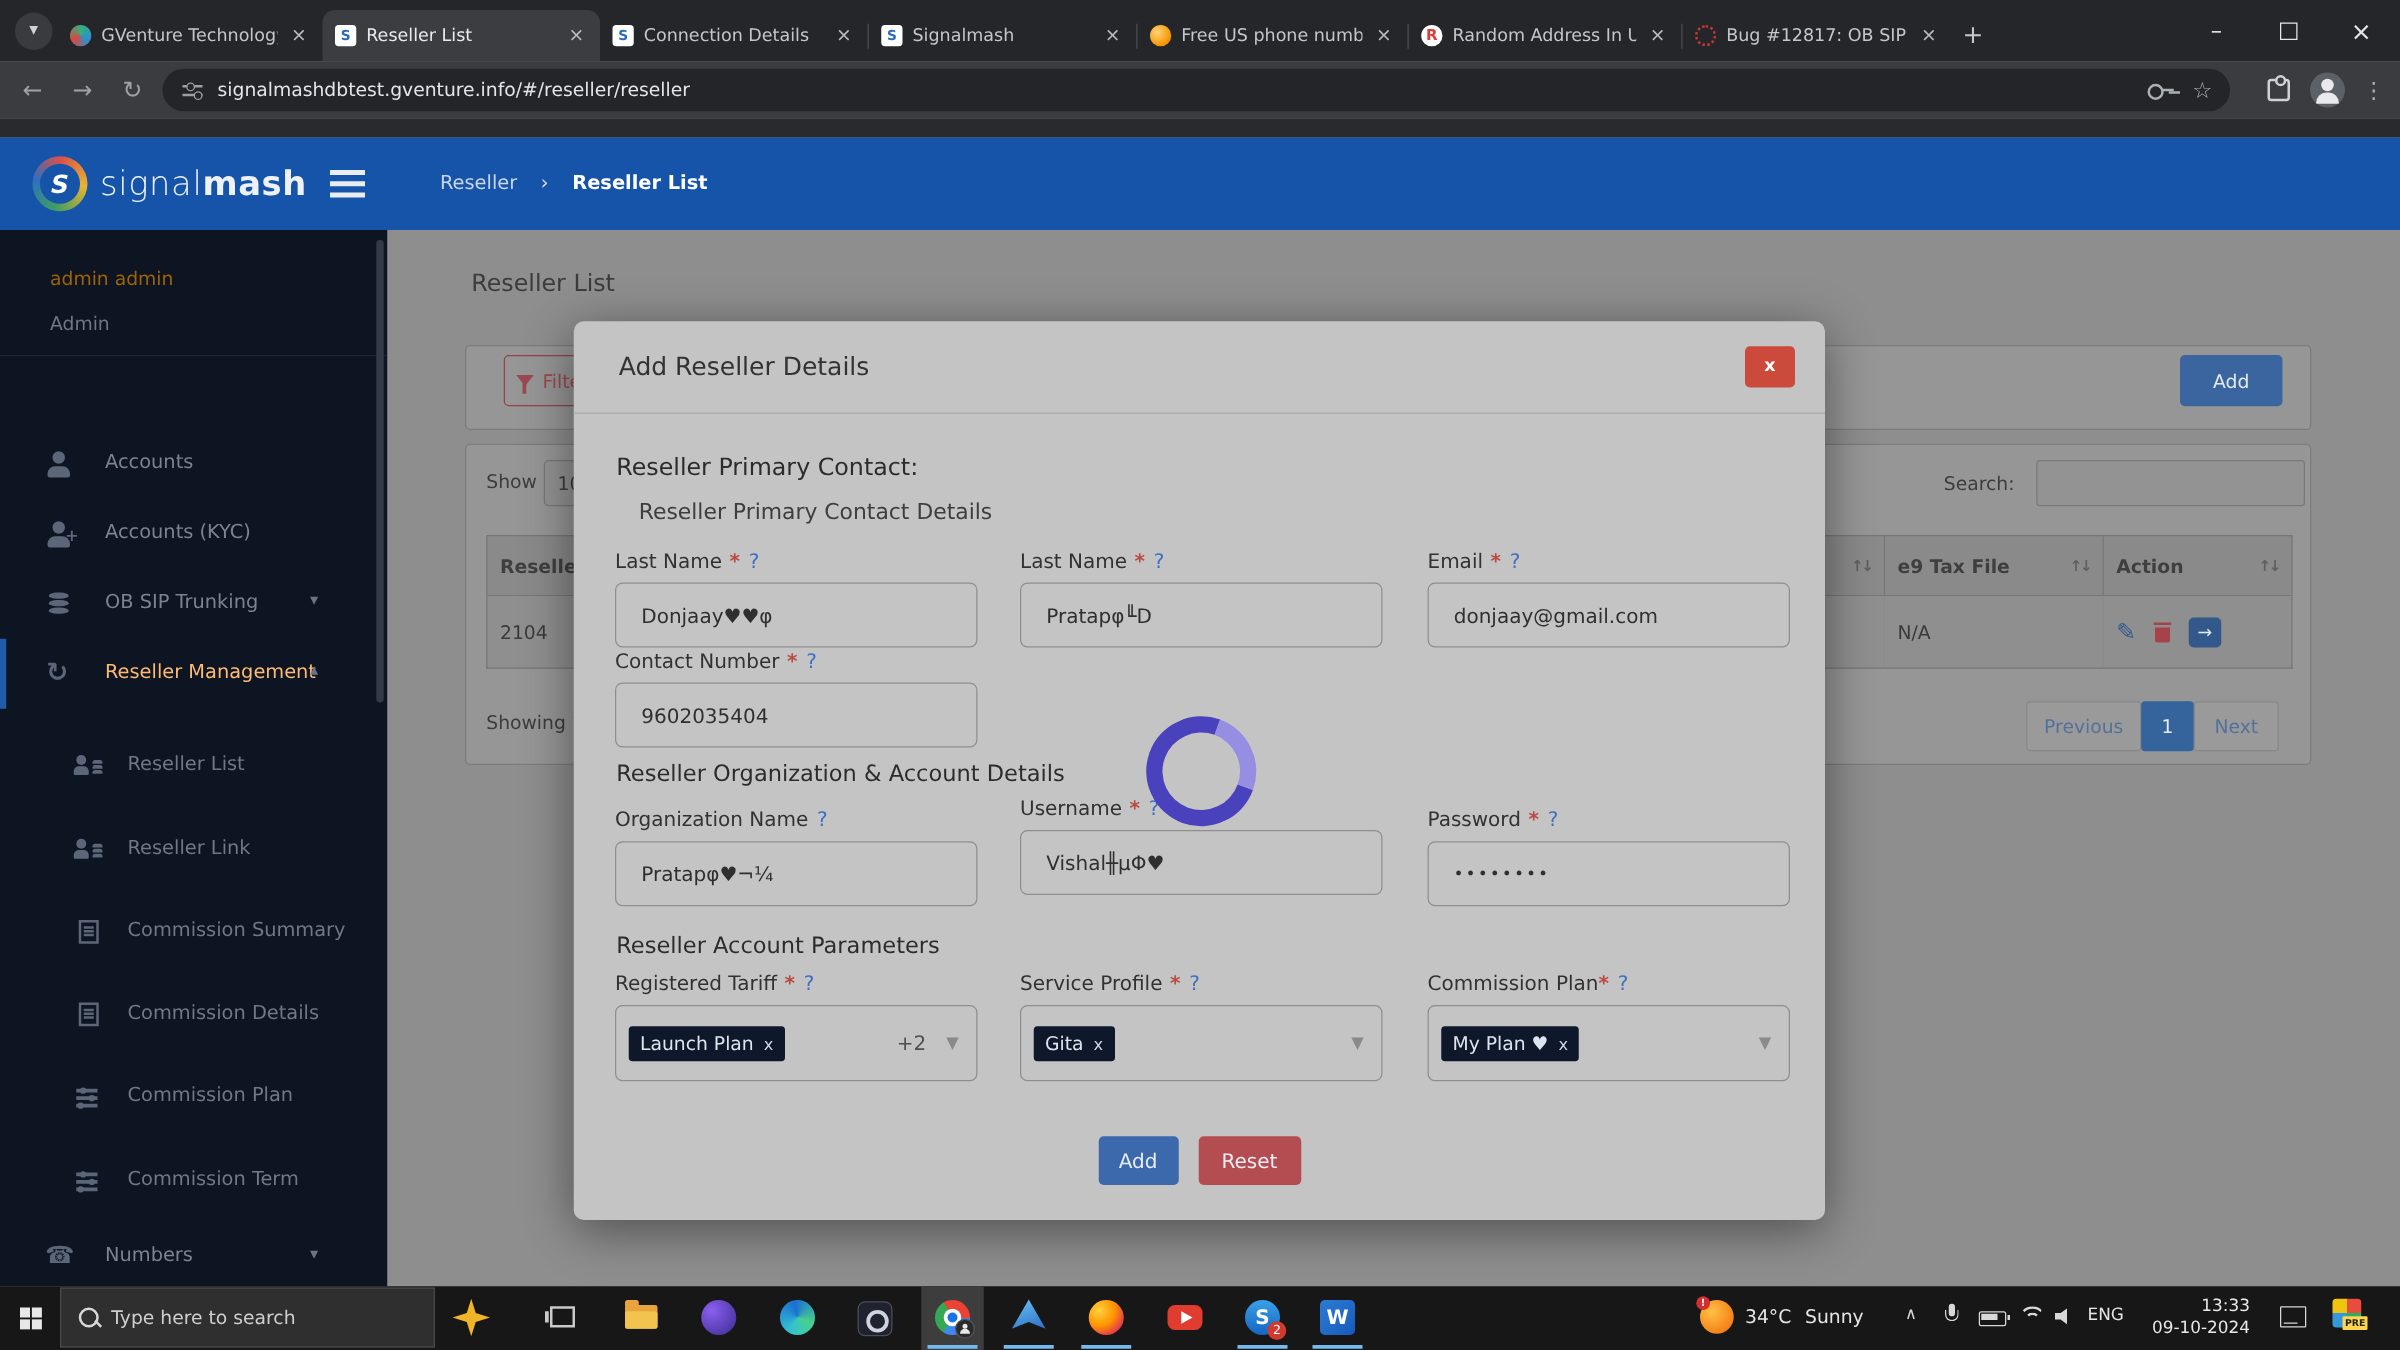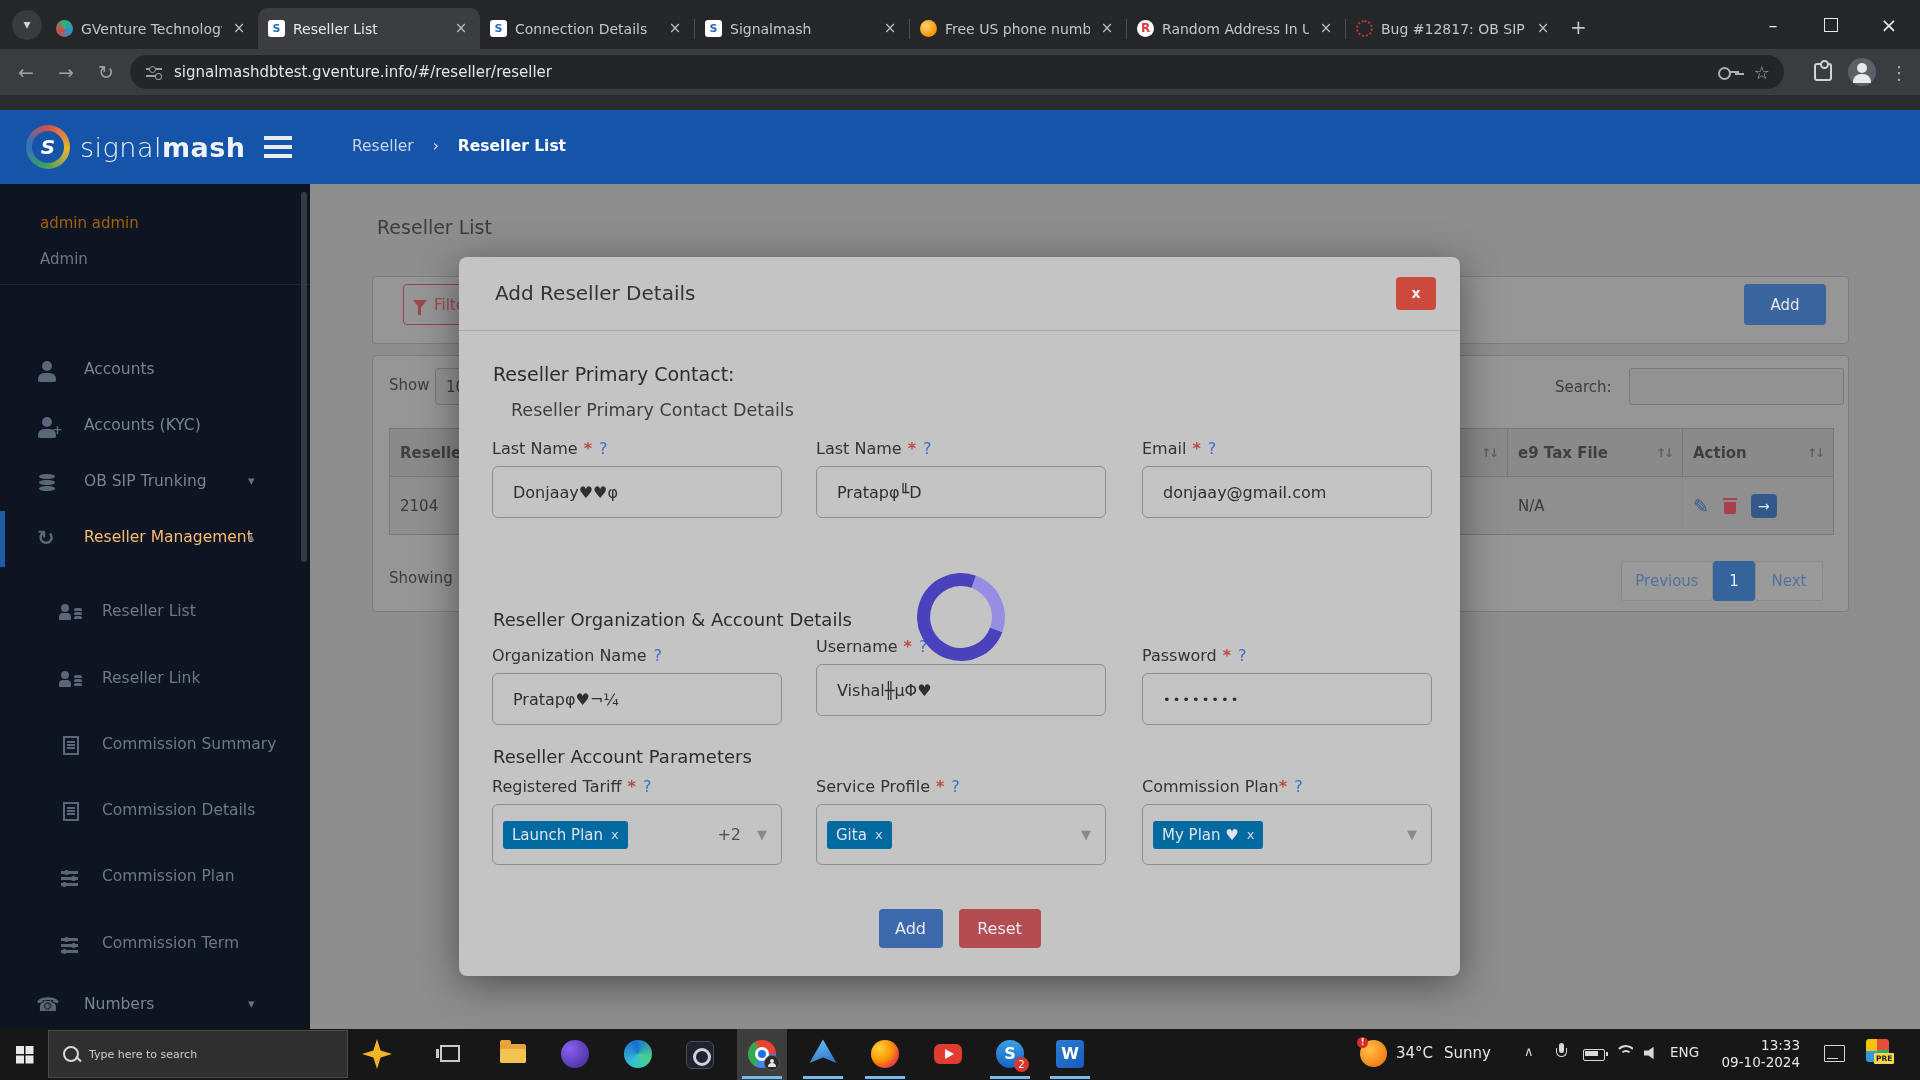--- a/index.html
+++ b/index.html
@@ -118,34 +118,34 @@
   .m-div{position:absolute;left:0;top:73px;width:1001px;height:1px;background:#a9a9a9}
   .m-sec{position:absolute;color:#2c2c2c;font-size:19px}
   .m-subsec{position:absolute;color:#3e3e3e;font-size:17.5px}
   .fld{position:absolute;width:290px}
   .flabel{font-size:16px;color:#323232;height:22px}
   .req{color:#b94a42;margin-left:6px;font-weight:bold}
   .req.tight{margin-left:0}
   .help{color:#3d6fc4;margin-left:7px}
   .finput{margin-top:5px;height:52px;border:1px solid #8e8e8e;border-radius:6px;display:flex;align-items:center;padding-left:20px;box-sizing:border-box;font-size:16px;color:#2f2f2f}
   .fselect{margin-top:5px;height:61px;border:1px solid #8e8e8e;border-radius:6px;display:flex;align-items:center;padding:0 14px 0 10px;box-sizing:border-box;position:relative}
-  .chip{background:#0369a1;color:#dde6ef;font-size:15px;padding:5px 9px;border-radius:3px;display:flex;align-items:center}
+  .chip{background:#0f172a;color:#dde6ef;font-size:15px;padding:5px 9px;border-radius:3px;display:flex;align-items:flex-end}
   .chip .x{margin-left:8px;font-size:13px;color:#cdd9e5}
   .plus2{position:absolute;right:40px;color:#4e4e4e;font-size:16px}
   .fcaret{position:absolute;right:14px;color:#8a8a8a;font-size:13px}
   .m-btn{height:39px;border-radius:4px;color:#e8edf4;font-size:16px;display:flex;align-items:center;justify-content:center}
   .spinner{position:absolute;left:458px;top:316px;width:88px;height:88px;border-radius:50%;border:13px solid #4a41bd;border-right-color:#958ee3;transform:rotate(-25deg);box-sizing:border-box}
   
   .taskbar{position:absolute;left:0;top:1029px;width:1920px;height:51px;background:#171717}
   .startw{position:absolute;left:16px;top:17px;width:17px;height:17px}
   .startw::before{content:"";position:absolute;width:7.5px;height:7.5px;background:#e8e8e8;box-shadow:9.5px 0 0 #e8e8e8,0 9.5px 0 #e8e8e8,9.5px 9.5px 0 #e8e8e8}
   .tsearch{position:absolute;left:48px;top:1px;width:300px;height:48px;background:#2f2f30;border:1px solid #4a4a4a;box-sizing:border-box;display:flex;align-items:center}
   .mag{width:12px;height:12px;border:2px solid #d8d8d8;border-radius:50%;margin:0 10px 0 14px;position:relative}
   .mag::after{content:"";position:absolute;left:10px;top:10px;width:7px;height:2px;background:#d8d8d8;transform:rotate(45deg)}
-  .tsearch .ph{color:#cfcfcf;font-size:11px}
+  .tsearch .ph{color:#cfcfcf;font-size:15px}
   .sparkle{position:absolute;left:362px;top:10px;width:30px;height:30px;background:#f0b429;clip-path:polygon(50% 0,62% 38%,100% 50%,62% 62%,50% 100%,38% 62%,0 50%,38% 38%)}
   .sparkle::before{content:"";position:absolute;left:2px;top:22px;width:6px;height:6px;border-radius:50%;background:#4aa3e8}
   .sparkle::after{content:"";position:absolute;left:24px;top:24px;width:5px;height:5px;border-radius:50%;background:#e05a8a}
   .tview{position:absolute;left:440px;top:16px;width:20px;height:17px;border:2px solid #c9c9c9;box-sizing:border-box}
   .tview::before{content:"";position:absolute;left:-6px;top:2px;width:3px;height:9px;background:#c9c9c9}
   .tbtile{position:absolute;top:0;width:50px;height:51px;background:#3d3d3d}
   .tbicon{position:absolute;top:10px;width:30px;height:30px}
   .uline{position:absolute;bottom:1px;height:3px;width:40px;background:#76b9ed}
   .i-folder{position:absolute;top:5px;left:2px;width:26px;height:19px;background:#e8a33d;border-radius:2px}
   .i-folder::before{content:"";position:absolute;left:0;top:-4px;width:11px;height:5px;background:#e8a33d;border-radius:2px 2px 0 0}
@@ -415,20 +415,26 @@
       <div class="finput">
           <span>Pratapφ╙D</span>
         </div>
     </div>
     <div class="fld" style="left:683px;top:182px">
       <div class="flabel"><span>Email</span><span class="req">*</span><span class="help">?</span></div>
       <div class="finput">
           <span>donjaay@gmail.com</span>
         </div>
     </div>
+    <div class="fld" style="left:33px;top:262px">
+      <div class="flabel"><span>Contact Number</span><span class="req">*</span><span class="help">?</span></div>
+      <div class="finput">
+          <span>9602035404</span>
+        </div>
+    </div>
 
     <span class="m-sec" style="left:34px;top:352px;font-size:18px">Reseller Organization &amp; Account Details</span>
 
     <div class="fld" style="left:33px;top:389px">
       <div class="flabel"><span>Organization Name</span><span class="help">?</span></div>
       <div class="finput">
           <span>Pratapφ♥¬¼</span>
         </div>
     </div>
     <div class="fld" style="left:357px;top:380px">

